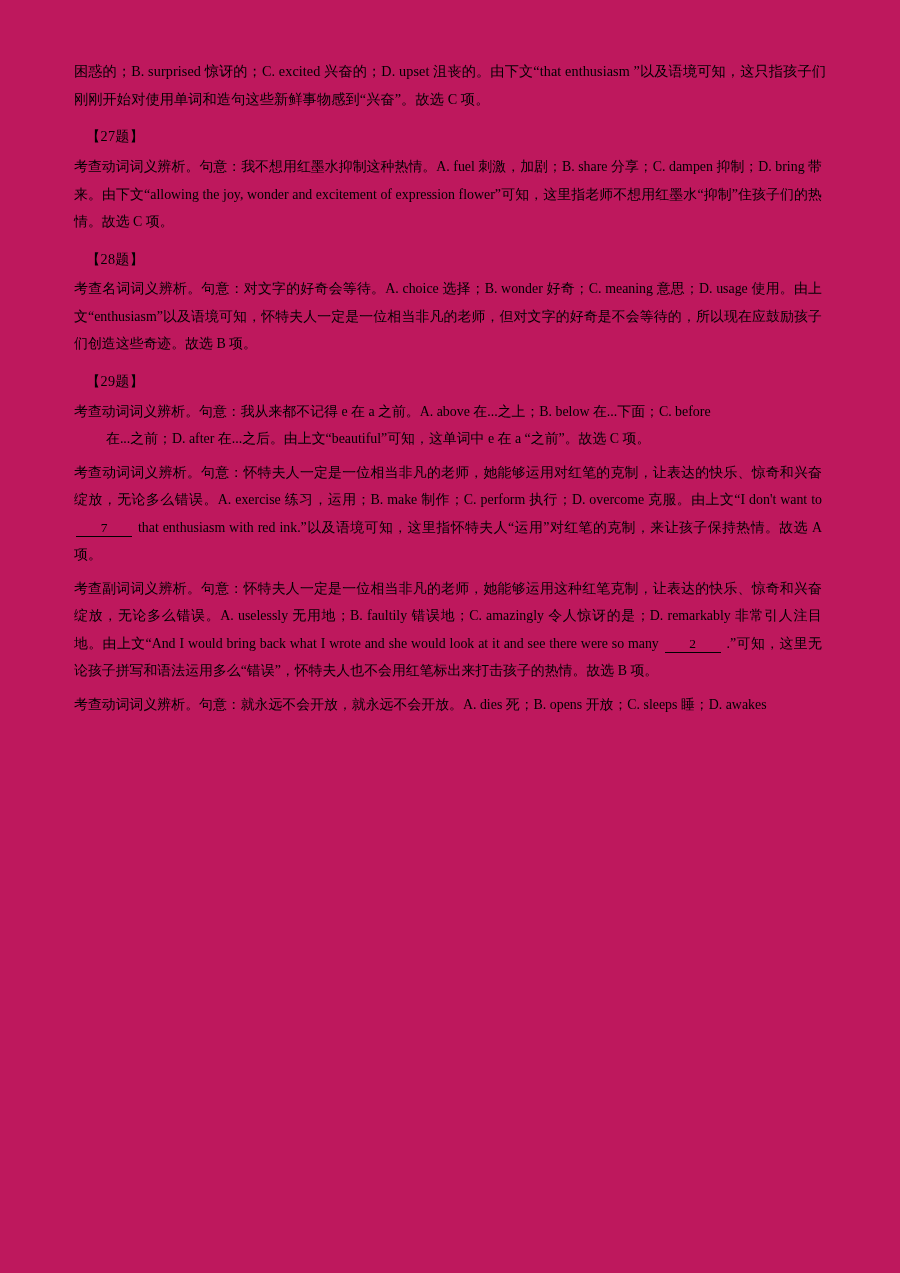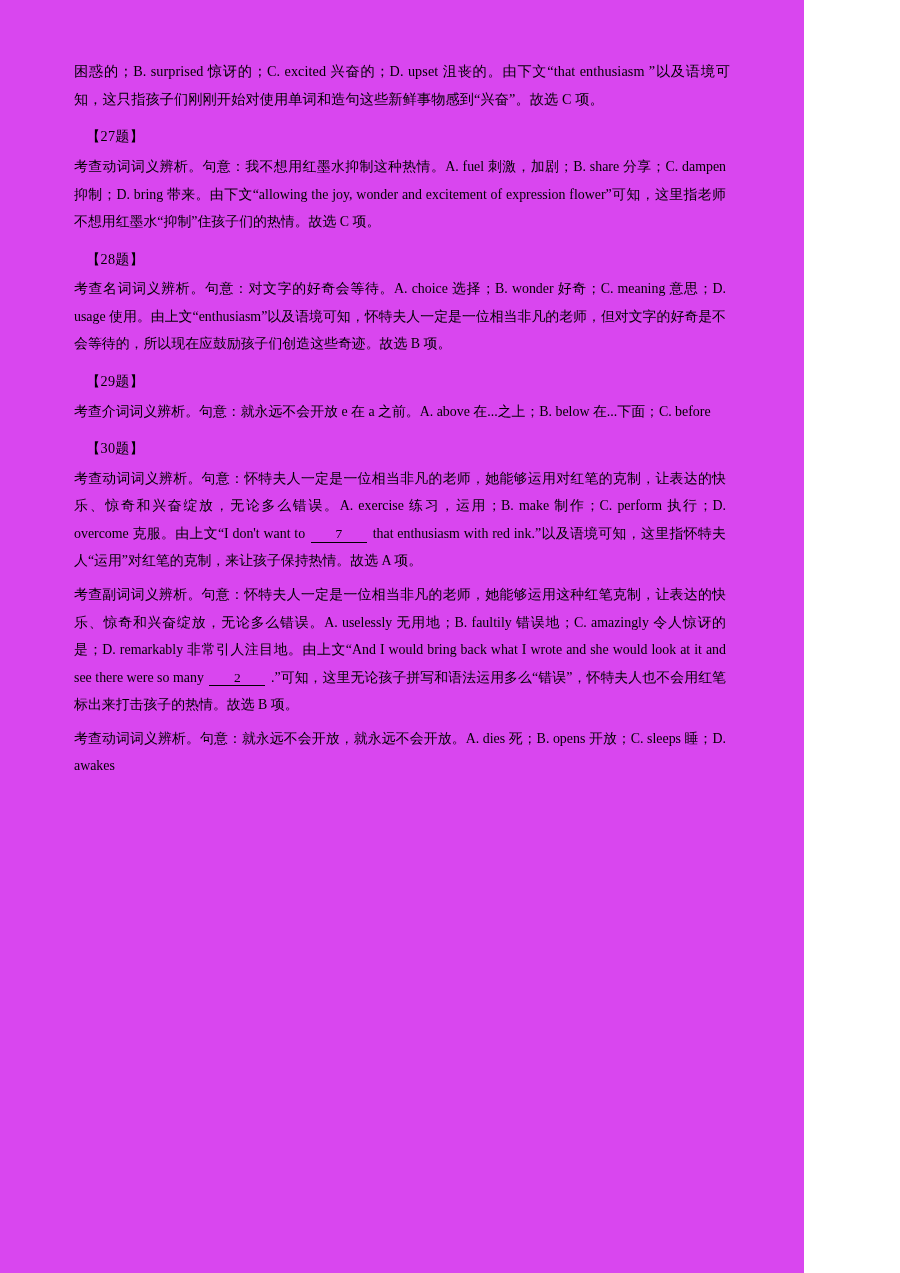--- a/index.html
+++ b/index.html
@@ -6,25 +6,25 @@
     margin: 0;
     padding: 0;
     background: #ffffff;
   }
   body {
     width: 900px;
     font-family: "Liberation Serif", "DejaVu Serif", serif;
     color: #000000;
   }
   .page {
-    width: 804px;
+    width: 900px;
     min-height: 1273px;
     box-sizing: border-box;
     padding: 58px 74px 40px 74px;
-    background: #d946ef;
+    background: #be185d;
     position: relative;
   }
   .para {
     font-size: 14.2px;
     line-height: 1.95;
     text-align: justify;
     margin: 0 0 4px 0;
     letter-spacing: 0.1px;
   }
   .para.first {
@@ -65,24 +65,24 @@
   <p class="para first">困惑的；B. surprised 惊讶的；C. excited 兴奋的；D. upset 沮丧的。由下文“that enthusiasm ”以及语境可知，这只指孩子们刚刚开始对使用单词和造句这些新鲜事物感到“兴奋”。故选 C 项。</p>
 
   <div class="qhead">【27题】</div>
   <p class="body-block">考查动词词义辨析。句意：我不想用红墨水抑制这种热情。A. fuel 刺激，加剧；B. share 分享；C. dampen 抑制；D. bring 带来。由下文“allowing the joy, wonder and excitement of expression flower”可知，这里指老师不想用红墨水“抑制”住孩子们的热情。故选 C 项。</p>
 
   <div class="qhead">【28题】</div>
   <p class="body-block">考查名词词义辨析。句意：对文字的好奇会等待。A. choice 选择；B. wonder 好奇；C. meaning 意思；D. usage 使用。由上文“enthusiasm”以及语境可知，怀特夫人一定是一位相当非凡的老师，但对文字的好奇是不会等待的，所以现在应鼓励孩子们创造这些奇迹。故选 B 项。</p>
 
   <div class="qhead">【29题】</div>
   <p class="body-block">
-    <span>考查介词词义辨析。句意：就永远不会开放 e 在 a 之前。A. above 在...之上；B. below 在...下面；C. before</span>
+    <span>考查动词词义辨析。句意：我从来都不记得 e 在 a 之前。A. above 在...之上；B. below 在...下面；C. before</span>
+    <span class="indent-line">在...之前；D. after 在...之后。由上文“beautiful”可知，这单词中 e 在 a “之前”。故选 C 项。</span>
   </p>
 
-  <div class="qhead">【30题】</div>
 
   <p class="body-block">
     <span>考查动词词义辨析。句意：怀特夫人一定是一位相当非凡的老师，她能够运用对红笔的克制，让表达的快乐、惊奇和兴奋绽放，无论多么错误。A. exercise 练习，运用；B. make 制作；C. perform 执行；D. overcome 克服。由上文“I don't want to</span>
     <span class="blank-underline">7</span>
     <span>that enthusiasm with red ink.”以及语境可知，这里指怀特夫人“运用”对红笔的克制，来让孩子保持热情。故选 A 项。</span>
   </p>
 
   <p class="body-block">
     <span>考查副词词义辨析。句意：怀特夫人一定是一位相当非凡的老师，她能够运用这种红笔克制，让表达的快乐、惊奇和兴奋绽放，无论多么错误。A. uselessly 无用地；B. faultily 错误地；C. amazingly 令人惊讶的是；D. remarkably 非常引人注目地。由上文“And I would bring back what I wrote and she would look at it and see there were so many</span>
     <span class="blank-underline">2</span>

